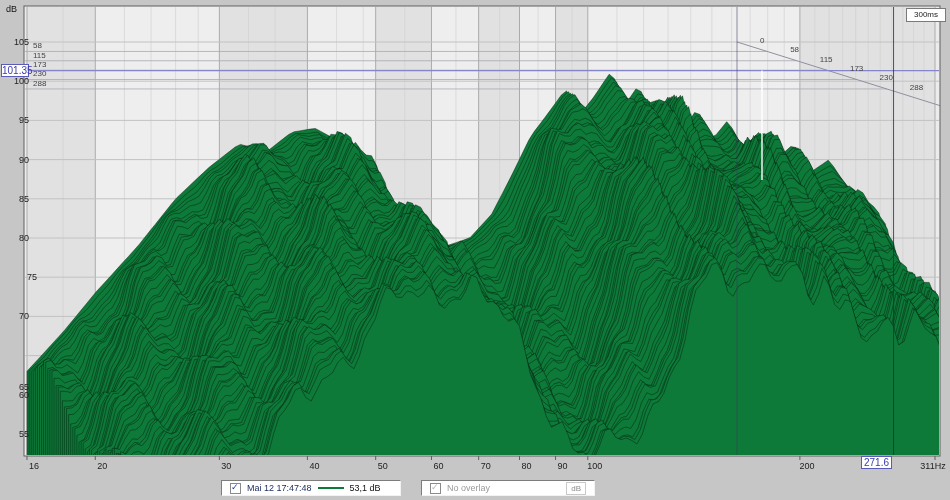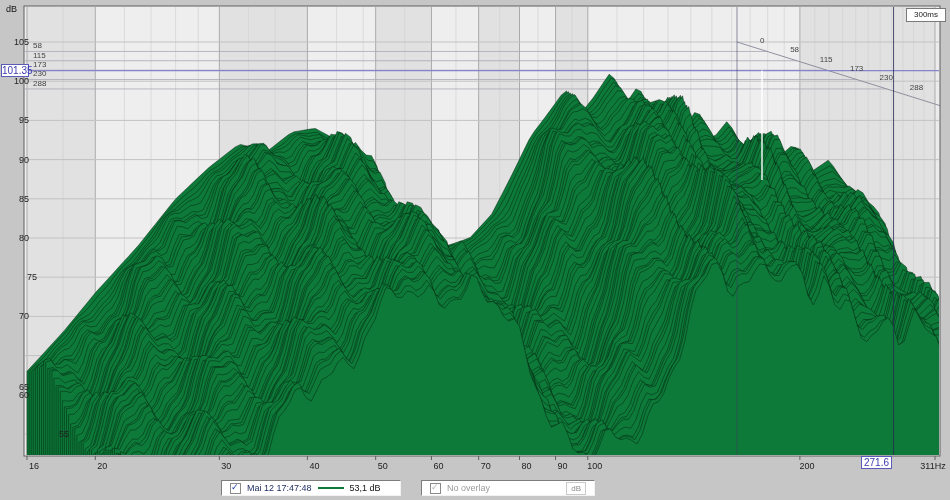--- a/index.html
+++ b/index.html
@@ -218,21 +218,21 @@
       <div class="lbl db" style="left: 0px; top: 37px;">105</div>
       <div class="lbl db" style="left: 0px; top: 76.2px;">100</div>
       <div class="lbl db" style="left: 0px; top: 115.4px;">95</div>
       <div class="lbl db" style="left: 0px; top: 154.6px;">90</div>
       <div class="lbl db" style="left: 0px; top: 193.8px;">85</div>
       <div class="lbl db" style="left: 0px; top: 233px;">80</div>
       <div class="lbl db" style="left: 0px; top: 272.2px; padding-left: 8px;">75</div>
       <div class="lbl db" style="left: 0px; top: 311.4px;">70</div>
       <div class="lbl db" style="left: 0px; top: 350.6px; margin-top: 31px;">65</div>
       <div class="lbl db" style="left: 0px; top: 389.8px;">60</div>
-      <div class="lbl db" style="left: 0px; top: 429px; margin-left: 40px;">55</div>
+      <div class="lbl db" style="left: 0px; top: 429px;">55</div>
       <div class="lbl freq" style="left: 14px; top: 461px;">16</div>
       <div class="lbl freq" style="left: 82.2846px; top: 461px;">20</div>
       <div class="lbl freq" style="left: 206.362px; top: 461px;">30</div>
       <div class="lbl freq" style="left: 294.396px; top: 461px;">40</div>
       <div class="lbl freq" style="left: 362.681px; top: 461px;">50</div>
       <div class="lbl freq" style="left: 418.473px; top: 461px;">60</div>
       <div class="lbl freq" style="left: 465.645px; top: 461px;">70</div>
       <div class="lbl freq" style="left: 506.507px; top: 461px;">80</div>
       <div class="lbl freq" style="left: 542.55px; top: 461px;">90</div>
       <div class="lbl freq" style="left: 574.792px; top: 461px;">100</div>

